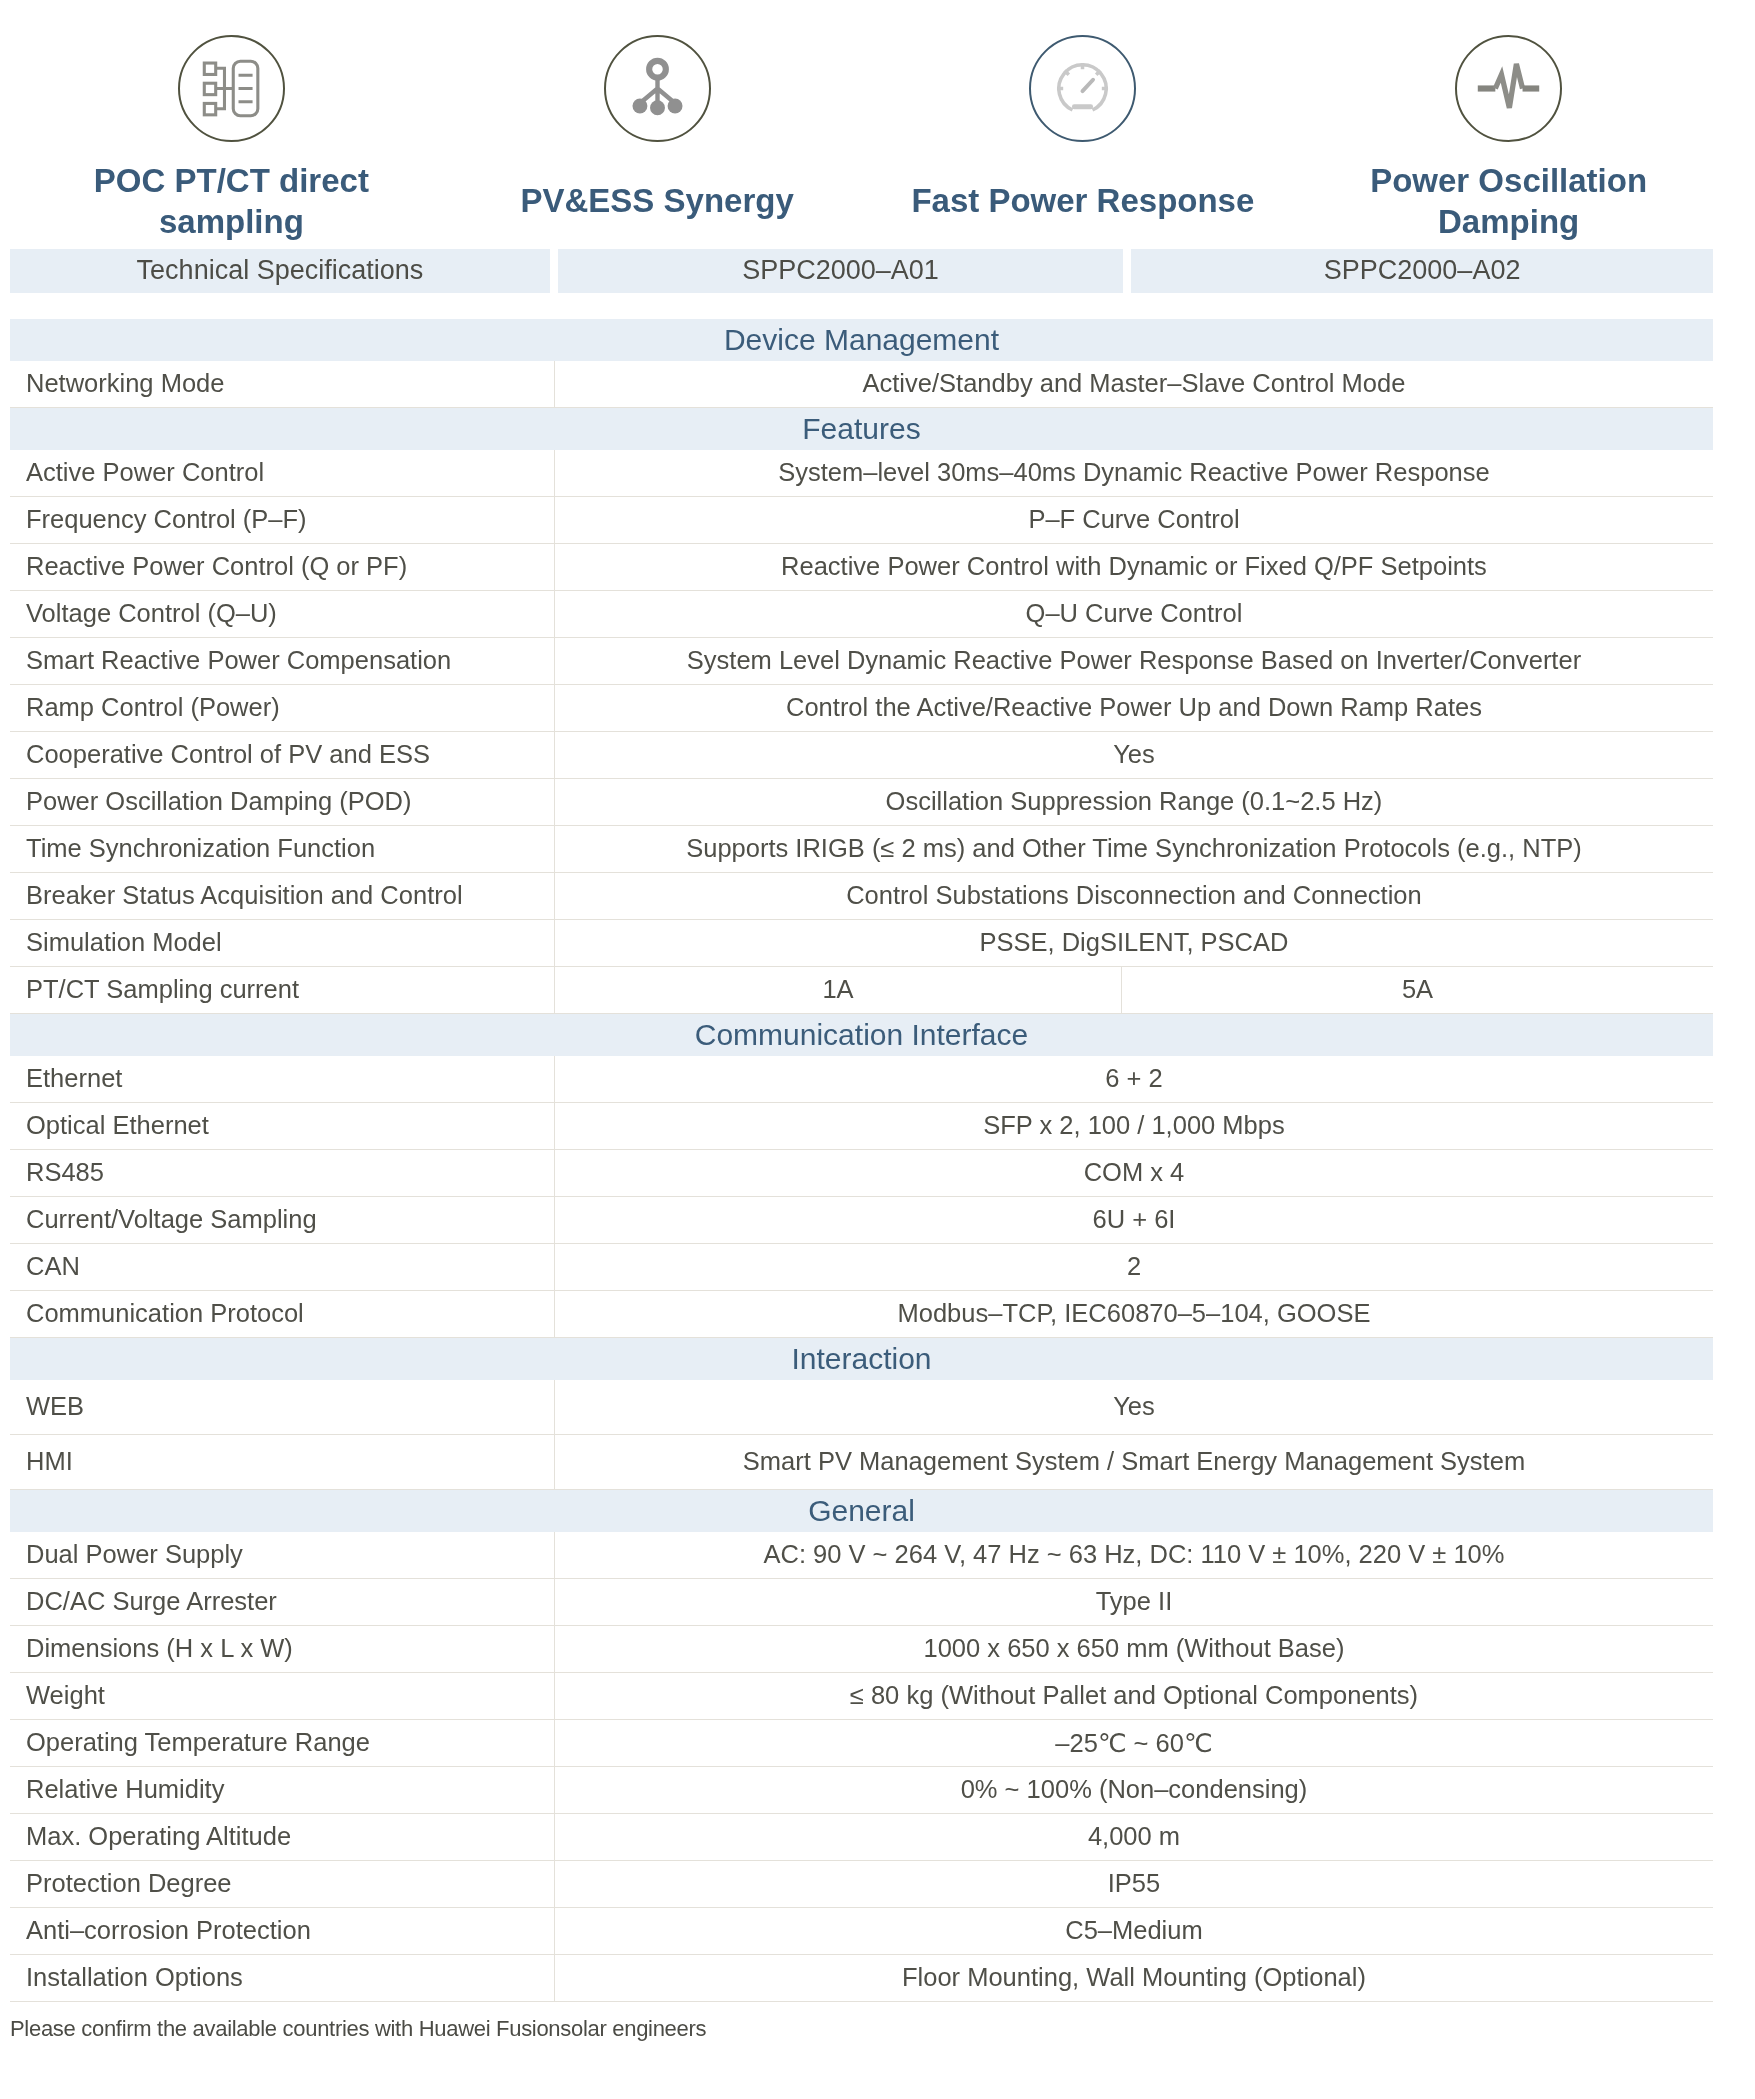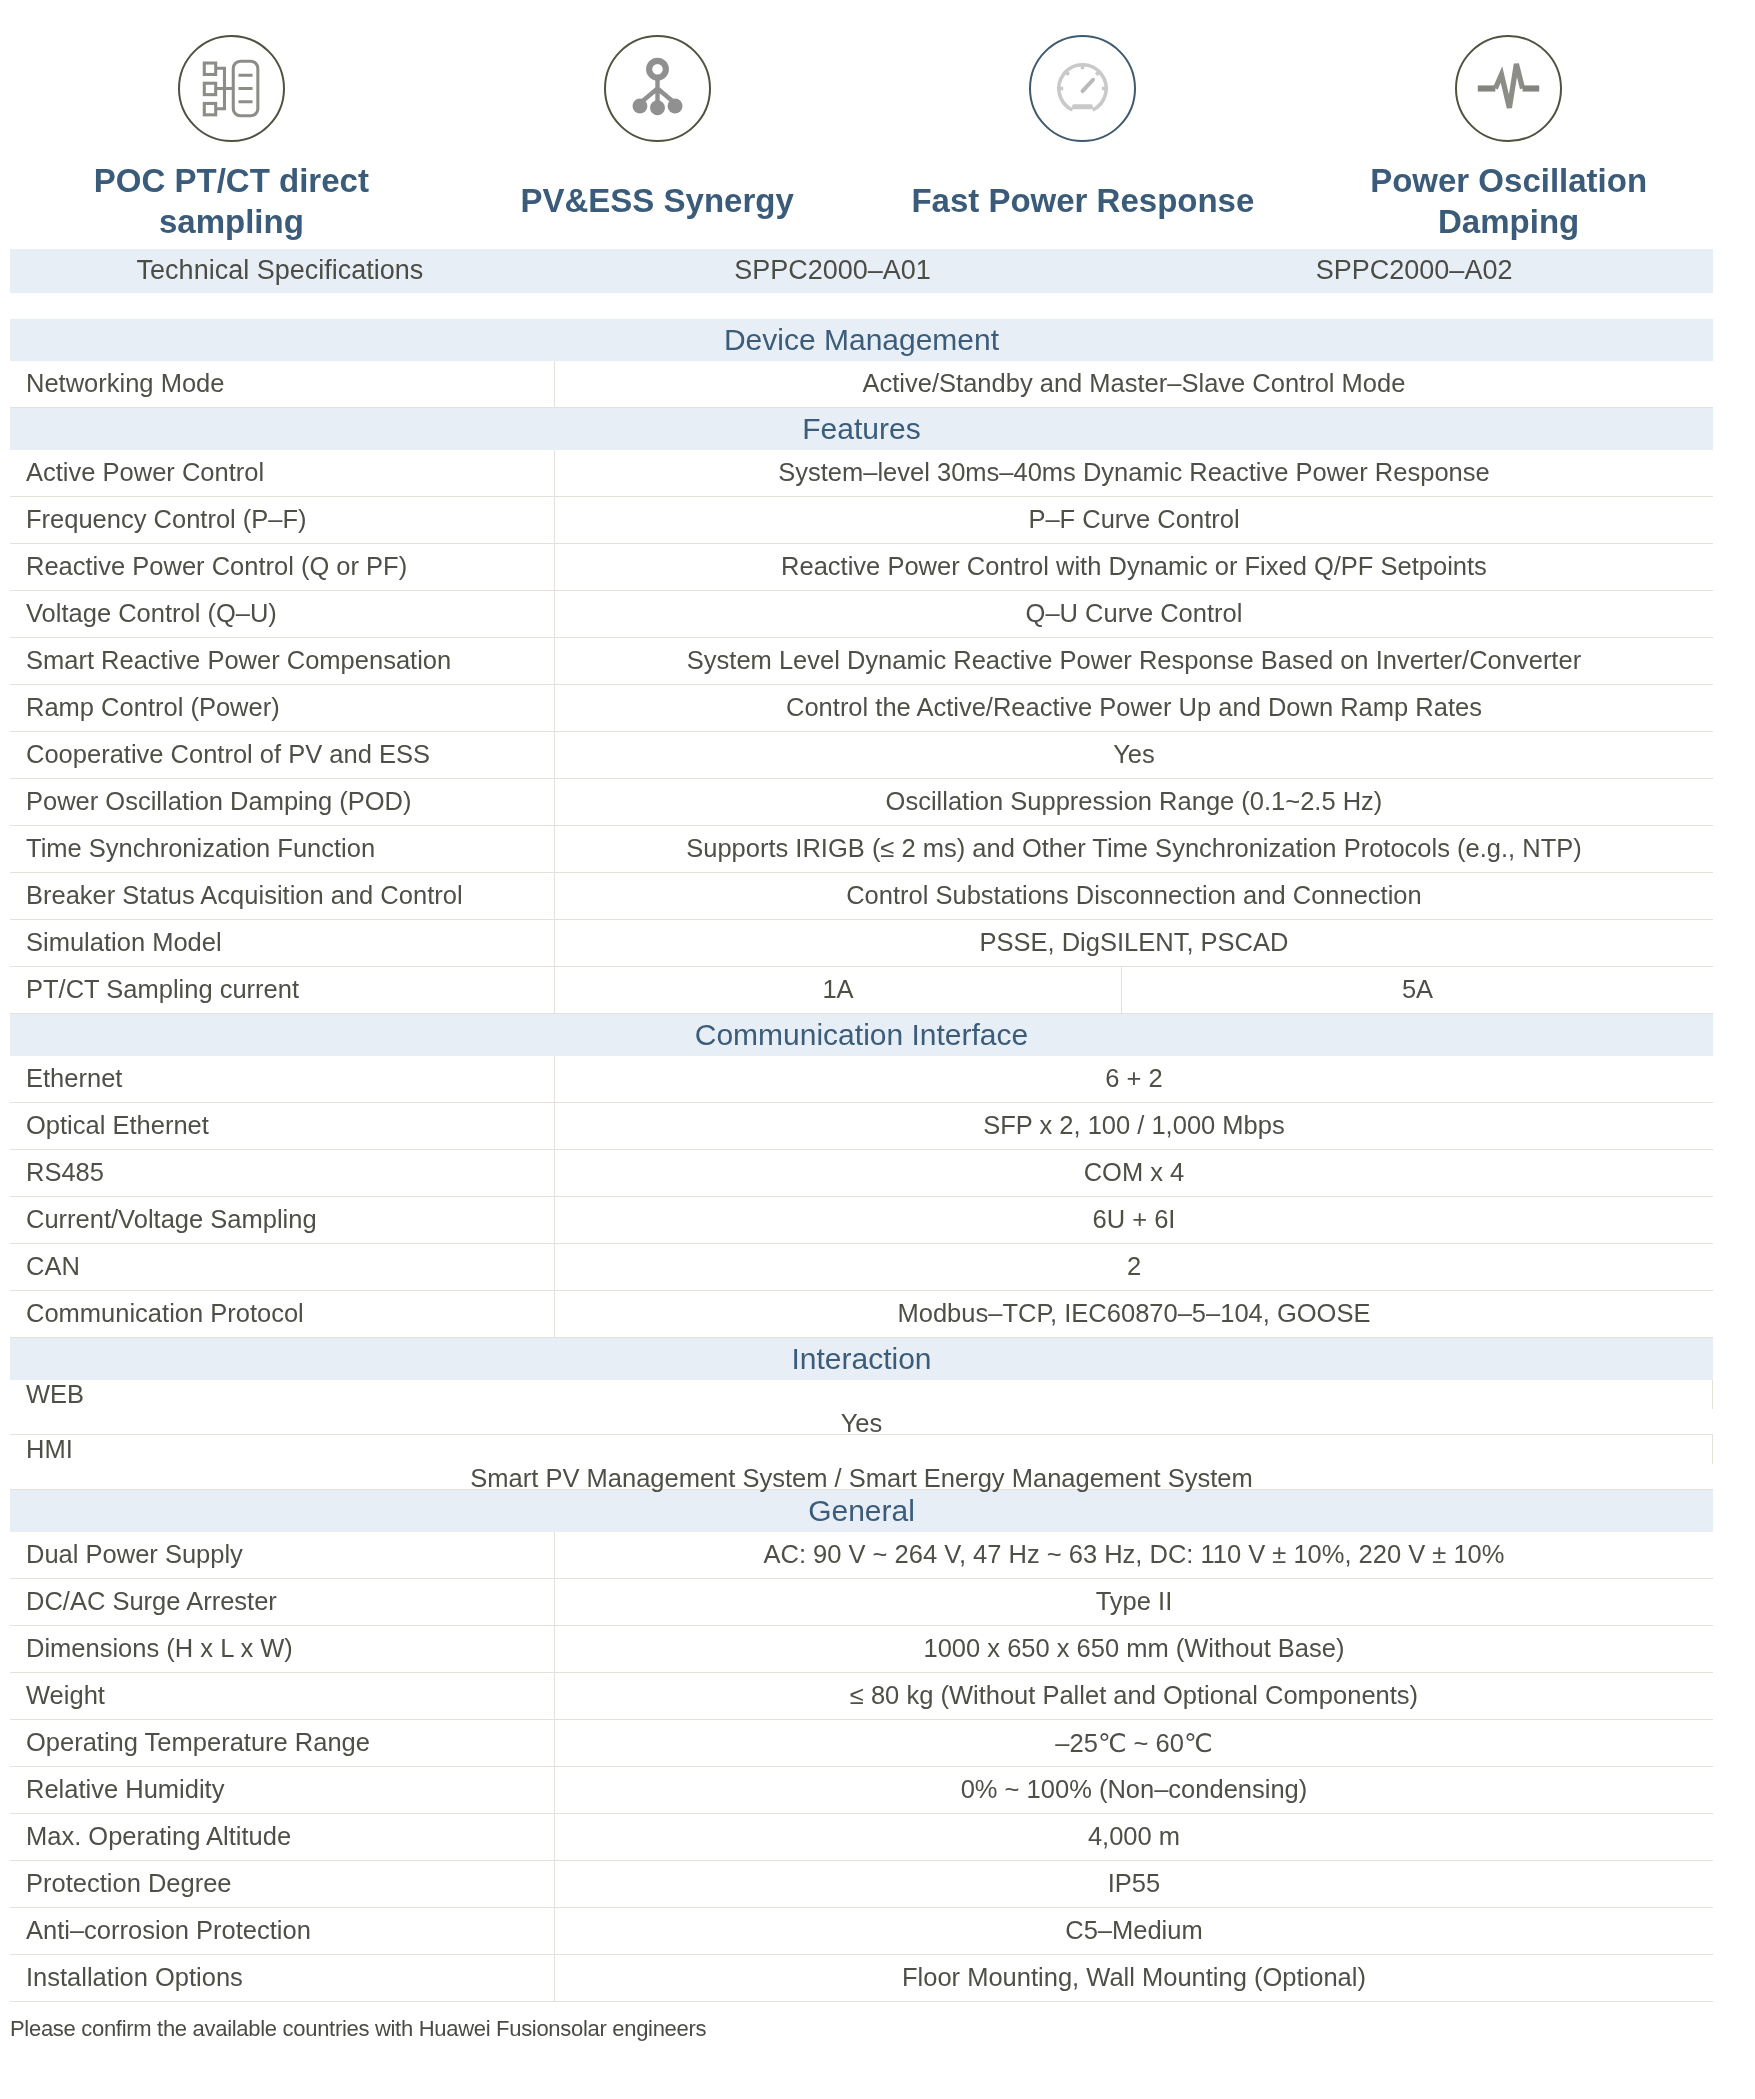--- a/index.html
+++ b/index.html
@@ -20,38 +20,38 @@
     margin-top:14px;background:#fff;
   }
   .icon-circle.slate{border-color:#3e5a70;}
   .icon-label{
     margin-top:14px;height:91px;display:flex;align-items:center;justify-content:center;
     font-size:33px;font-weight:600;color:#3a5b7a;text-align:center;line-height:1.22;
     max-width:377px;
   }
 
   
-  .table-header{display:flex;height:44px;margin-top:1.8px;width:1703px;}
+  .table-header{display:flex;gap:8px;height:44px;margin-top:1.8px;width:1703px;}
   .th{
     background:#e7eef5;display:flex;align-items:center;justify-content:center;
     font-size:27px;color:#4c4c46;
   }
   .th.c1{flex:0 0 31.7%;}
   .th.c2{flex:0 0 33.2%;}
   .th.c3{flex:1;}
 
   
   .spec-table{margin-top:26px;width:1703px;}
   .band{
     height:42px;background:#e7eef5;
     display:flex;align-items:center;justify-content:center;
     font-size:30px;color:#3b5c7a;
   }
   .row{display:flex;height:46px;border-bottom:0.9px solid #e4e1da;}
-  .row.tall{height:54px;flex-direction:column;}
+  .row.tall{height:54px;}
   .cell{display:flex;align-items:center;font-size:25.5px;box-sizing:border-box;}
   .cell.label{
     flex:0 0 32%;padding-left:16px;border-right:0.9px solid #e4e1da;
     justify-content:flex-start;
   }
   .cell.value{flex:1;justify-content:center;text-align:center;padding:0 8.8px;}
   .row.split .cell.value.a01{flex:0 0 33.3%;border-right:0.9px solid #e4e1da;}
   .row.split .cell.value.a02{flex:1;}
 
   

